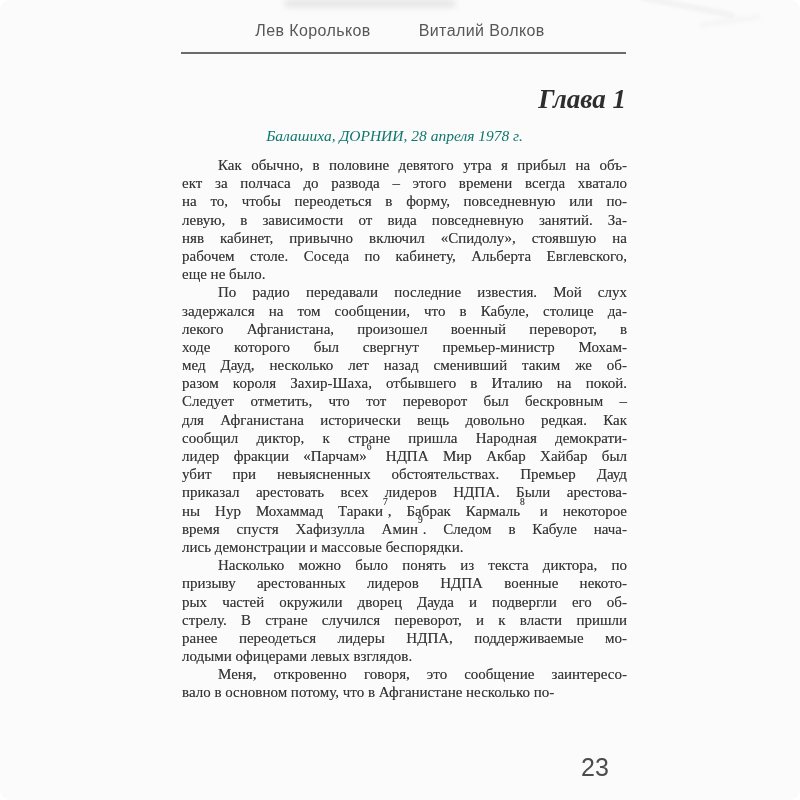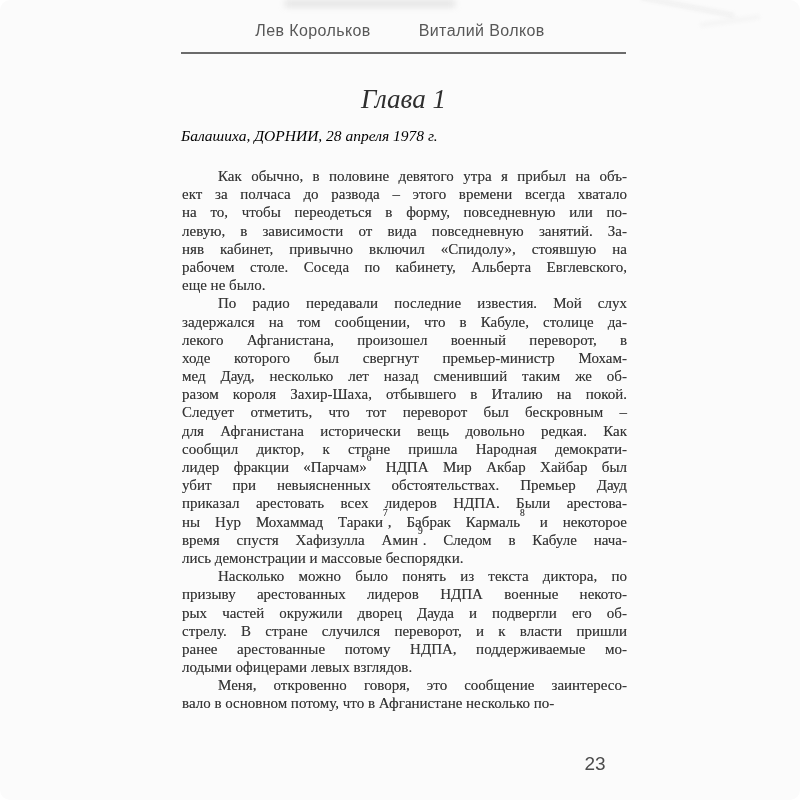--- a/index.html
+++ b/index.html
@@ -31,50 +31,50 @@
     display:flex; justify-content:center; gap:48px;
     font-family: "Liberation Sans", "DejaVu Sans", sans-serif;
     font-size:16px; color:#585858; letter-spacing:.4px;
   }
   .rule {
     position:absolute; top:52px; left:181px; width:445px; height:2px;
     background:#6b6b6b;
   }
   .chapter-title {
     position:absolute; top:84px; left:181px; width:445px;
-    text-align:center; font-size:27px; font-weight:normal; font-style:italic;
+    text-align:right; font-size:27px; font-weight:bold; font-style:italic;
     color:#2e2e2e;
   }
   .dateline {
     position:absolute; top:127px; left:181px; width:445px;
     box-sizing:border-box; padding-right:18px;
-    text-align:left; font-style:italic; font-size:15.5px; color:#000000;
+    text-align:center; font-style:italic; font-size:15.5px; color:#0f766e;
   }
   .body-text {
-    position:absolute; top:167px; left:182px; width:445px;
+    position:absolute; top:156px; left:182px; width:445px;
     font-size:15px; line-height:18.2px; color:#363636;
     text-shadow: 0 0 .5px rgba(54,54,54,.55);
     font-family: Liberation Serif, serif;
   }
   .line {
     height:18.2px;
     text-align:justify;
     text-align-last:justify;
   }
   .line.para-end { text-align-last:left; }
   .line.para-start { text-indent:36px; }
   .line sup {
     font-size:9.5px; line-height:0;
     position:relative; top:-5px;
   }
   .page-number {
     position:absolute; top:753px; left:560px; width:70px;
     text-align:center;
     font-family: "Liberation Sans", "DejaVu Sans", sans-serif;
-    font-size:19px; color:#4c4c4c;
+    font-size:25px; color:#4c4c4c;
   }
 </style>
 </head>
 <body>
 
 <div class="page">
 
   <div class="scan-artifact smudge-top"></div>
   <div class="scan-artifact smudge-tr1"></div>
   <div class="scan-artifact smudge-tr2"></div>
@@ -110,21 +110,21 @@
       <div class="line">лидер фракции «Парчам»<sup>6</sup> НДПА Мир Акбар Хайбар был</div>
       <div class="line">убит при невыясненных обстоятельствах. Премьер Дауд</div>
       <div class="line">приказал арестовать всех лидеров НДПА. Были арестова-</div>
       <div class="line">ны Нур Мохаммад Тараки<sup>7</sup>, Бабрак Кармаль<sup>8</sup> и некоторое</div>
       <div class="line">время спустя Хафизулла Амин<sup>9</sup>. Следом в Кабуле нача-</div>
       <div class="line para-end">лись демонстрации и массовые беспорядки.</div>
       <div class="line para-start">Насколько можно было понять из текста диктора, по</div>
       <div class="line">призыву арестованных лидеров НДПА военные некото-</div>
       <div class="line">рых частей окружили дворец Дауда и подвергли его об-</div>
       <div class="line">стрелу. В стране случился переворот, и к власти пришли</div>
-      <div class="line">ранее арестованные потому НДПА, поддерживаемые мо-</div>
+      <div class="line">ранее переодеться лидеры НДПА, поддерживаемые мо-</div>
       <div class="line para-end">лодыми офицерами левых взглядов.</div>
       <div class="line para-start">Меня, откровенно говоря, это сообщение заинтересо-</div>
       <div class="line para-end">вало в основном потому, что в Афганистане несколько по-</div>
     </div>
 
   <div class="page-number">23</div>
 
 </div>
 
 </body></html>

